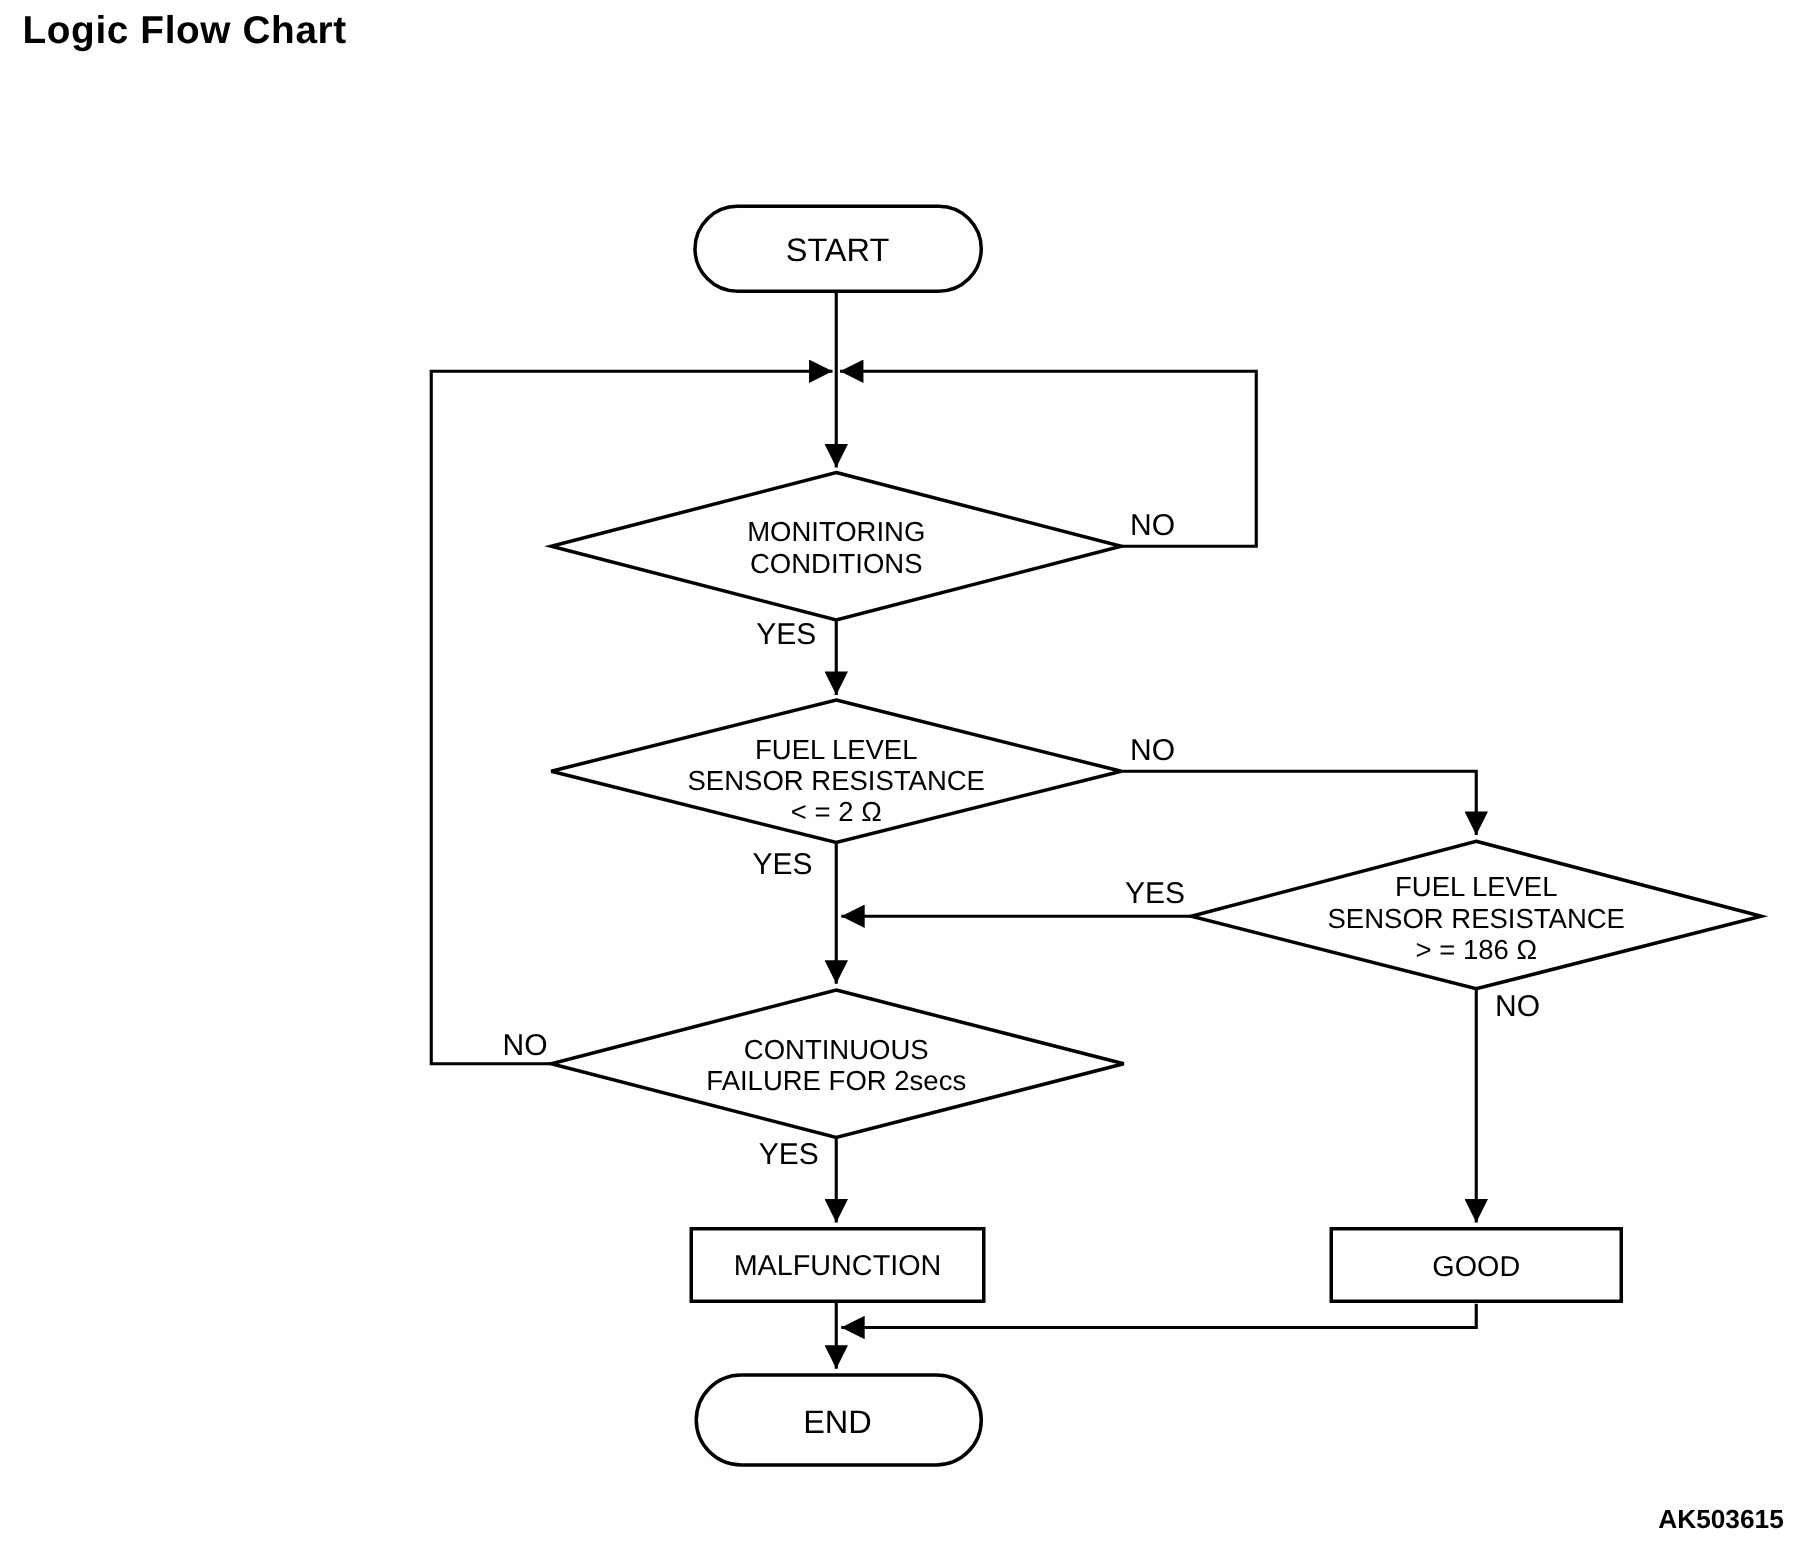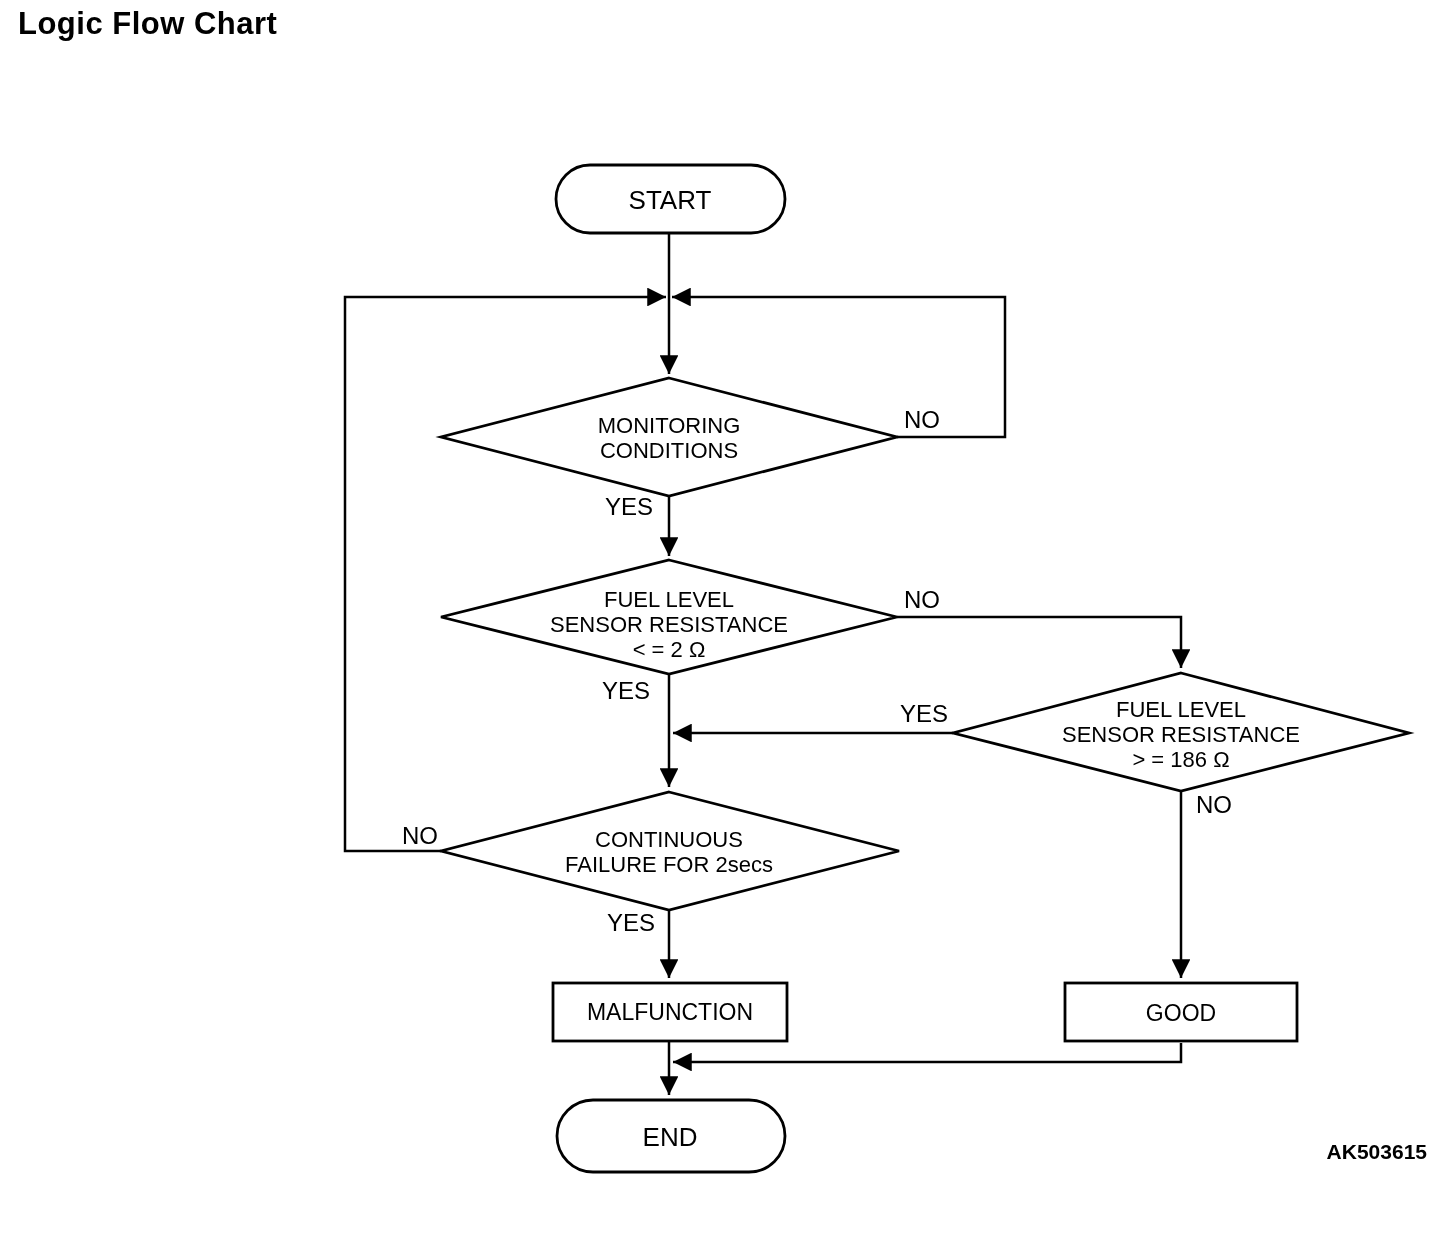--- a/index.html
+++ b/index.html
@@ -21,21 +21,21 @@
     top: 6px;
     font-size: 31px;
     font-weight: bold;
     letter-spacing: 0.5px;
     white-space: nowrap;
     text-align: center;
   }
   .figure-code {
     position: absolute;
     right: 29px;
-    top: 1140px;
+    top: 1204px;
     font-size: 21px;
     font-weight: bold;
     white-space: nowrap;
   }
   svg.flowchart {
     position: absolute;
     left: 0;
     top: 0;
   }
   .shape {

